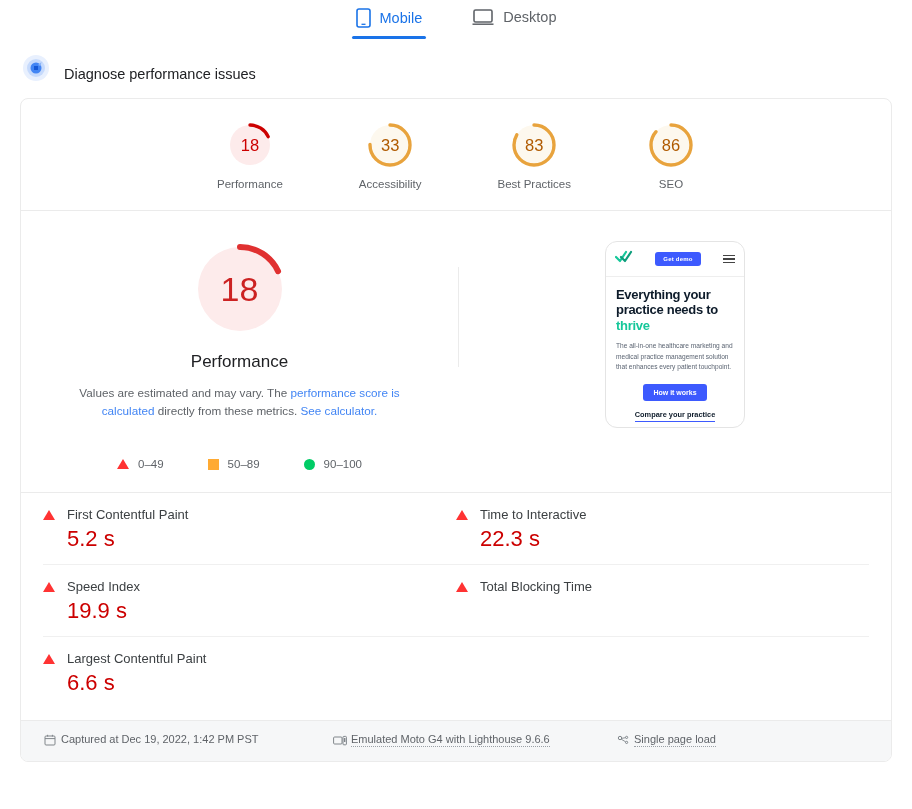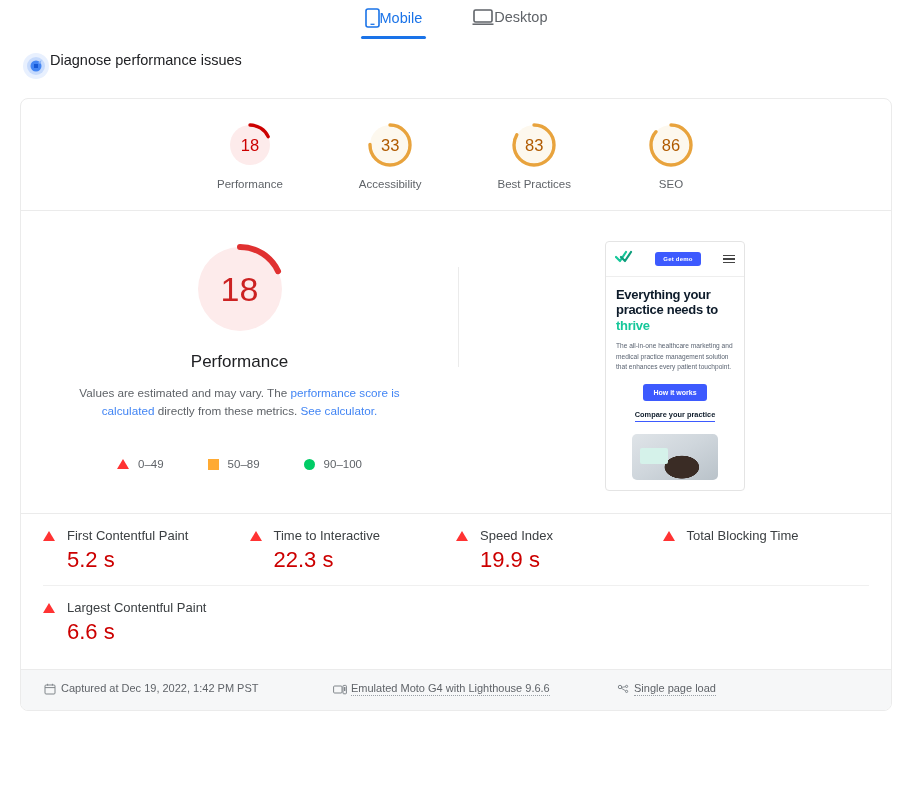--- a/index.html
+++ b/index.html
@@ -16,41 +16,43 @@
     display: flex;
     justify-content: center;
     align-items: flex-start;
     gap: 42px;
     height: 44px;
     padding-top: 6px;
   }
   .device-tab {
     display: flex;
     align-items: center;
+    gap: 9px;
     padding: 2px 4px 11px 4px;
     font-size: 14.5px;
     color: #5f6368;
     cursor: pointer;
     position: relative;
   }
   .device-tab.active { color: #1a73e8; }
   .device-tab.active::after {
     content: "";
     position: absolute;
     left: 0; right: 0; bottom: 0;
     height: 3px;
     background: #1a73e8;
     border-radius: 2px;
   }
   .device-tab svg { display: block; }
 
   
   .diagnose-row {
     display: flex;
-    align-items: flex-start;
+    align-items: flex-end;
+    gap: 14px;
     padding: 8px 12px 0 22px;
     height: 38px;
   }
   .diagnose-icon {
     width: 28px; height: 28px;
     flex: 0 0 28px;
     display: flex; align-items: center; justify-content: center;
   }
   .diagnose-label { font-size: 14.5px; color: #202124; }
 
@@ -141,23 +143,23 @@
 
   
   .hero-right {
     flex: 1;
     display: flex;
     justify-content: center;
     align-items: flex-start;
     padding-top: 2px;
   }
   .phone {
-    width: 140px; height: 250px;
+    width: 140px; height: 187px;
     border: 1px solid #e4e4e4;
-    border-radius: 4px;
+    border-radius: 12px;
     background: #fff;
     overflow: hidden;
     position: relative;
   }
   .ph-nav {
     display: flex; align-items: center;
     justify-content: space-between;
     padding: 8px 9px;
     border-bottom: 1px solid #eee;
   }
@@ -234,21 +236,21 @@
   }
   .metrics-title {
     font-size: 11.5px;
     letter-spacing: 1.1px;
     color: #5f6368;
   }
   .expand-view { font-size: 11.5px; color: #5f6368; cursor: pointer; }
 
   .metrics-grid {
     display: grid;
-    grid-template-columns: 1fr 1fr 1fr 1fr;
+    grid-template-columns: 1fr 1fr;
     padding: 0 22px;
   }
   .metric {
     padding: 14px 0 12px 0;
     border-bottom: 1px solid #f0f0f0;
   }
   .metric.last { border-bottom: none; }
   .metric-head { display: flex; align-items: center; gap: 12px; }
   .m-tri {
     width: 0; height: 0;

